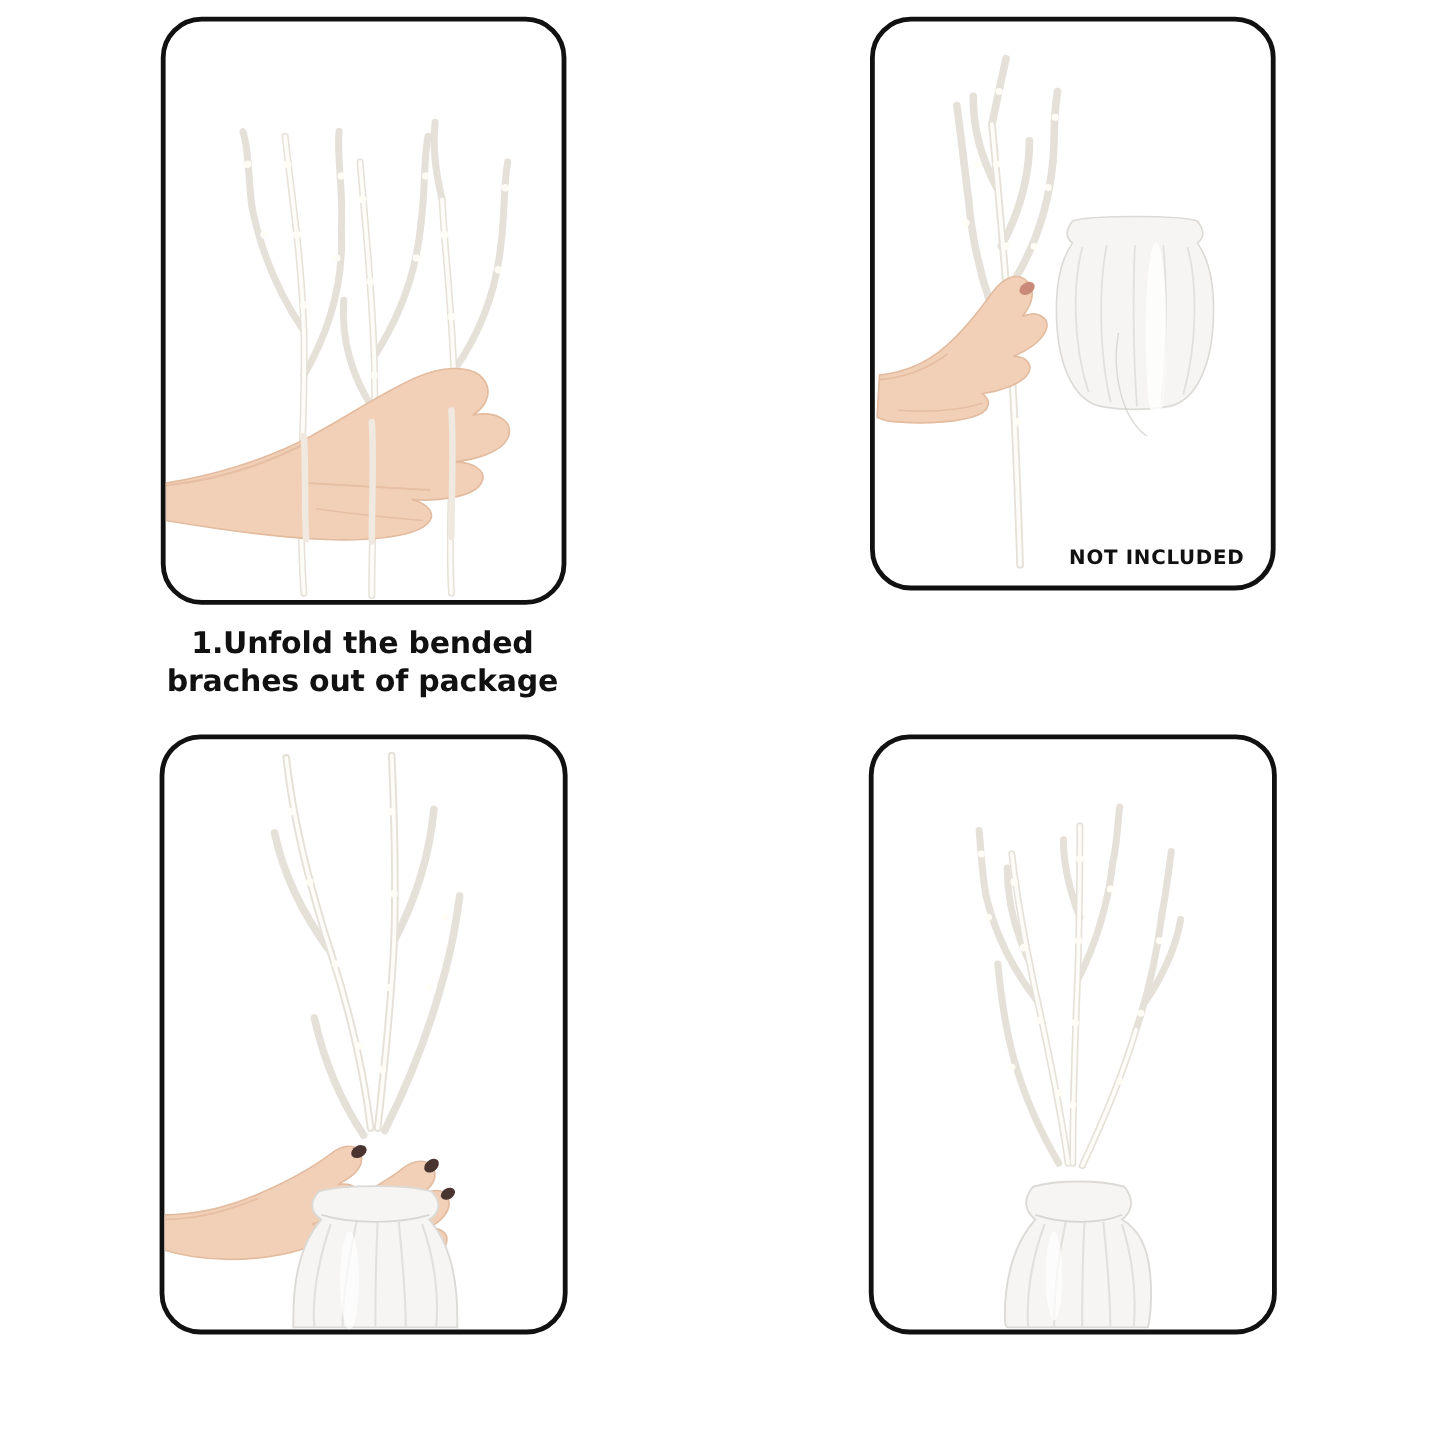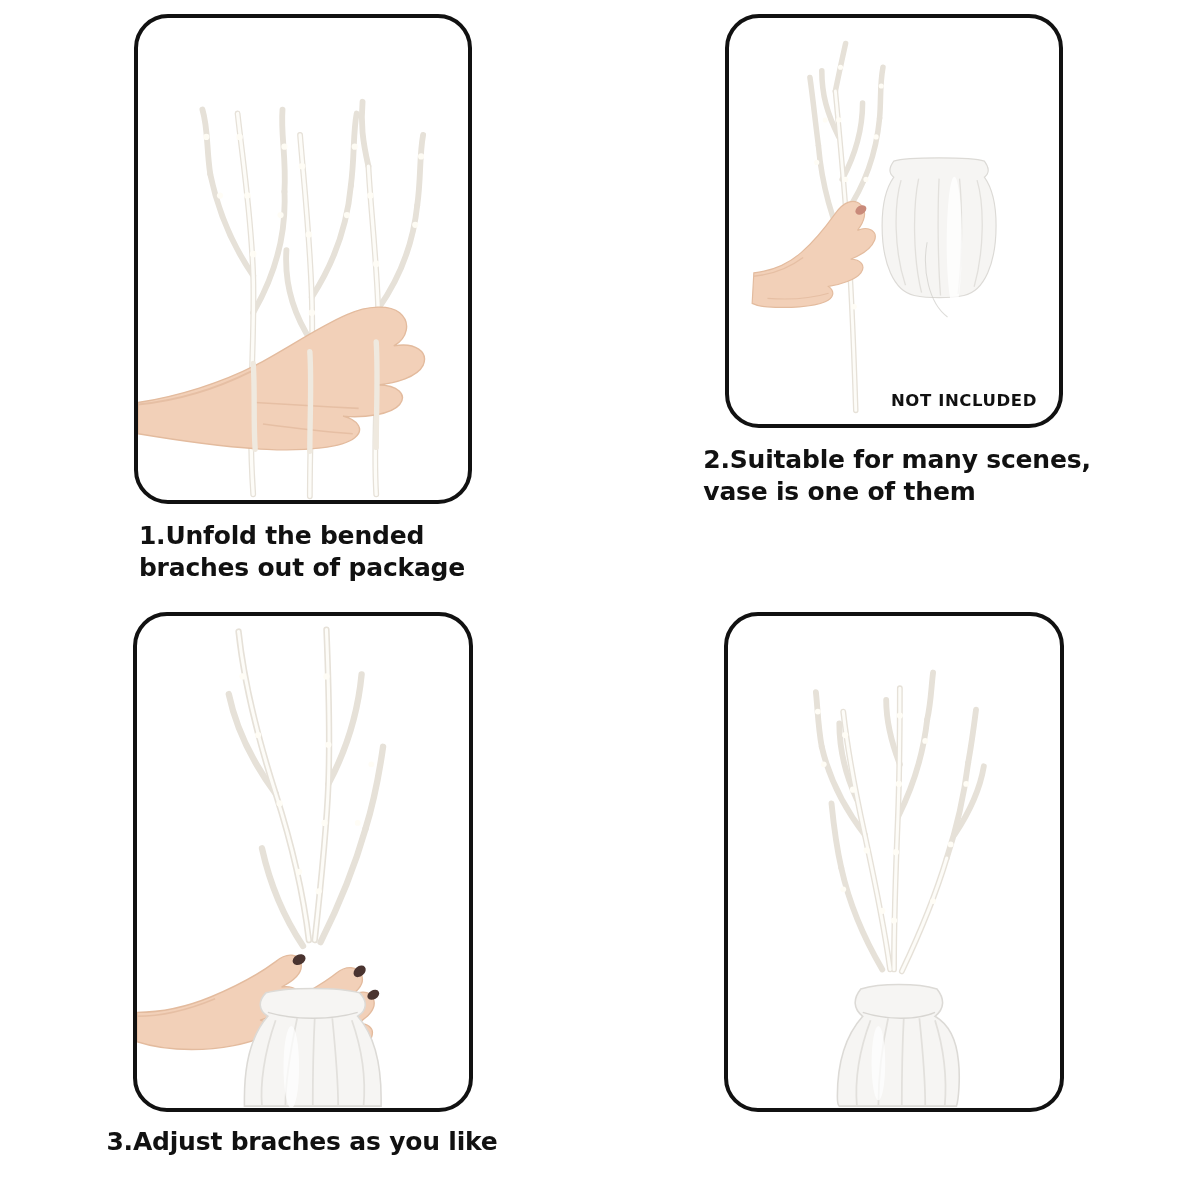--- a/index.html
+++ b/index.html
@@ -40,25 +40,26 @@
 
   .panel {
     position: relative;
     border: 4px solid #111111;
     border-radius: 34px;
     background: #ffffff;
     box-sizing: border-box;
     overflow: hidden;
   }
   .panel-1 { width: 338px; height: 490px; margin-left: 6px; }
-  .panel-2 { width: 338px; height: 414px; margin-left: -12px; text-align: center; }
+  .panel-2 { width: 338px; height: 478px; margin-left: -12px; text-align: center; }
   .panel-3 { width: 340px; height: 500px; margin-left: 6px; margin-top: 12px; }
   .panel-4 { width: 340px; height: 500px; margin-left: -12px; margin-top: 12px; }
 
   .caption {
+    text-align: center;
     font-size: 25px;
     line-height: 1.28;
     font-weight: 700;
     letter-spacing: -0.2px;
     white-space: pre-line;
     margin-top: 16px;
   }
   .caption-1 { margin-left: 4px; }
   .caption-2 { margin-left: -6px; }
   .caption-3 { margin-top: 14px; margin-left: 4px; }
@@ -182,22 +183,20 @@
               <path d="M268 202 C 266 242, 266 312, 270 362"></path>
               <path d="M296 202 C 300 242, 300 310, 294 360"></path>
               <path d="M320 204 C 330 238, 330 300, 316 350"></path>
             </g>
             <ellipse cx="240" cy="265" rx="9" ry="78" fill="#ffffff" opacity="0.75"></ellipse>
             <path d="M208 264 C 202 296, 210 336, 232 352" fill="none" stroke="#cfcdc9" stroke-width="1.2" opacity="0.7"></path>
           </g>
         </svg>
         <div class="not-included">NOT INCLUDED</div>
       </div>
-      <div class="caption caption-2">2.Suitable for many scenes,
- vase is one of them</div>
     </div>
 
     <div class="cell cell-3">
       <div class="panel panel-3">
         <svg class="scene" viewBox="0 0 340 500" xmlns="http://www.w3.org/2000/svg">
           <g fill="none" stroke="#e6e1d8" stroke-width="6.5" stroke-linecap="round">
             <path d="M176 330 C 170 280, 158 230, 142 180 C 126 130, 110 70, 104 14"></path>
             <path d="M142 180 C 120 150, 102 116, 94 78"></path>
             <path d="M182 330 C 188 276, 194 220, 196 170 C 198 114, 196 60, 194 12"></path>
             <path d="M196 170 C 214 136, 226 100, 230 58"></path>
@@ -239,21 +238,20 @@
               <path d="M164 410 C 156 448, 152 480, 152 500"></path>
               <path d="M182 410 C 180 450, 180 482, 180 500"></path>
               <path d="M200 410 C 204 450, 206 482, 206 500"></path>
               <path d="M220 412 C 232 446, 234 478, 232 500"></path>
             </g>
             <ellipse cx="158" cy="460" rx="8" ry="42" fill="#ffffff" opacity="0.7"></ellipse>
             <path d="M134 404 C 160 412, 200 412, 226 404" fill="none" stroke="#d8d6d2" stroke-width="1.4"></path>
           </g>
         </svg>
       </div>
-      <div class="caption caption-3">3.Adjust braches as you like</div>
     </div>
 
     <div class="cell cell-4">
       <div class="panel panel-4">
         <svg class="scene" viewBox="0 0 340 500" xmlns="http://www.w3.org/2000/svg">
           <g fill="none" stroke="#e6e1d8" stroke-width="6" stroke-linecap="round">
             <path d="M166 360 C 160 316, 150 268, 140 222 C 130 176, 122 132, 118 96"></path>
             <path d="M140 222 C 120 196, 104 166, 96 132"></path>
             <path d="M96 132 C 92 110, 92 94, 90 76"></path>
             <path d="M132 186 C 120 160, 114 134, 114 108"></path>

